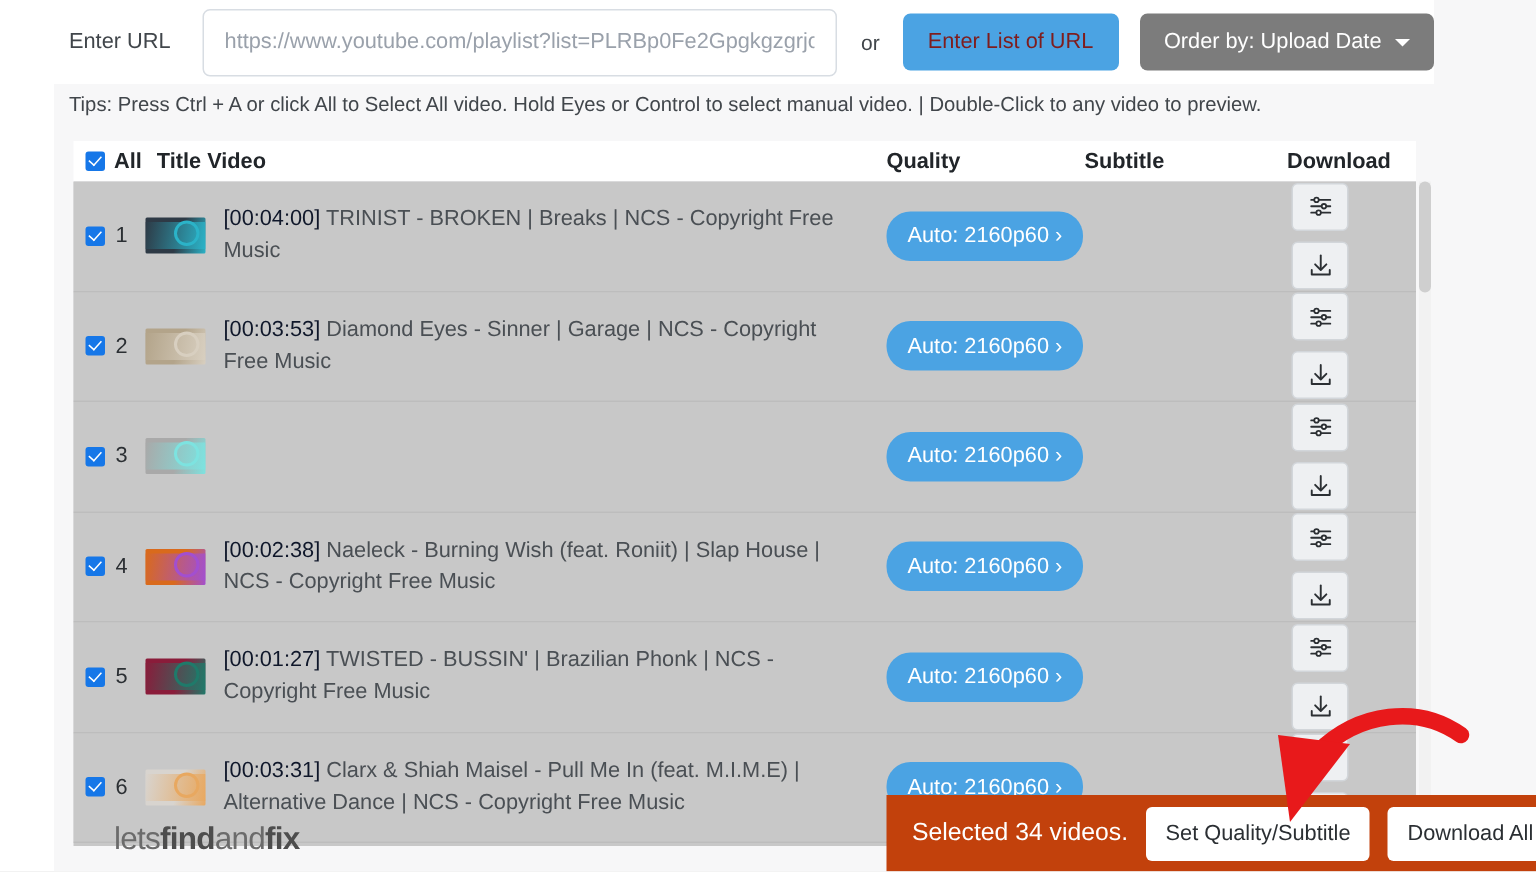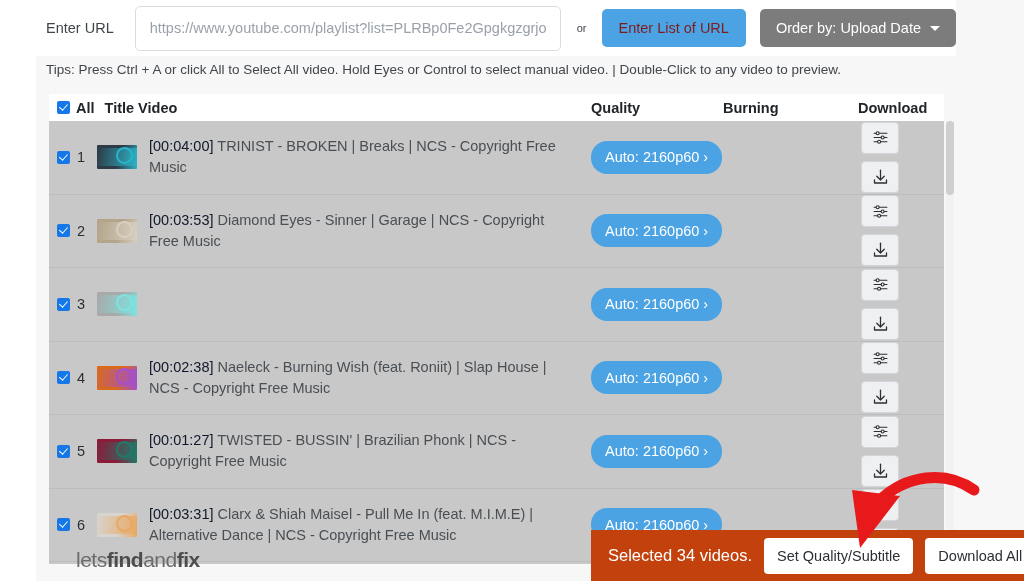--- a/index.html
+++ b/index.html
@@ -39,21 +39,21 @@
     background: #fff;
     padding: 0 14px;
     font-size: 14.5px;
     font-family: "Liberation Sans", sans-serif;
     color: #9aa1ab;
     outline: none;
   }
   .url-input::placeholder { color: #9aa1ab; opacity: 1; }
   .or-text {
     margin-left: 16px;
-    font-size: 11px;
+    font-size: 14px;
     color: #41464b;
   }
   .btn-list-url {
     margin-left: 15px;
     height: 38px;
     background: #4ba3e3;
     color: #7f1d1d;
     border: none;
     border-radius: 5px;
     padding: 0 17px;
@@ -288,21 +288,21 @@
 
   <div class="tips">Tips: Press Ctrl + A or click All to Select All video. Hold Eyes or Control to select manual video. | Double-Click to any video to preview.</div>
 
   <div class="table-head">
     <span class="th-all">
       <span class="cb"></span>
       <span>All</span>
     </span>
     <span class="th-title">Title Video</span>
     <span class="th-quality">Quality</span>
-    <span class="th-subtitle">Burning</span>
+    <span class="th-subtitle">Subtitle</span>
     <span class="th-download">Download</span>
   </div>
 
   <div class="table-body" id="rows">
       <div class="row">
         <span class="cb row-cb"></span>
         <span class="row-num">1</span>
         <span class="thumb" style="background:linear-gradient(110deg,#2e3a46 0%,#2e3a46 55%,#2bb3c8 100%)">
           <s style="background:linear-gradient(100deg,#2e3a46,#2bb3c8)"></s>
           <i style="border-color:#2bb3c8"></i>

